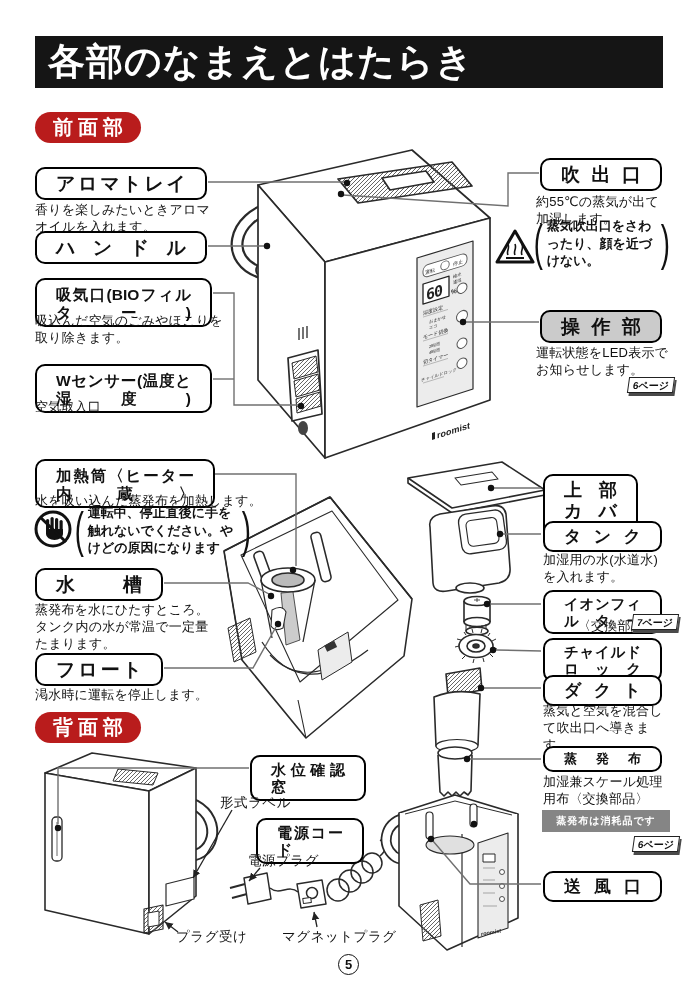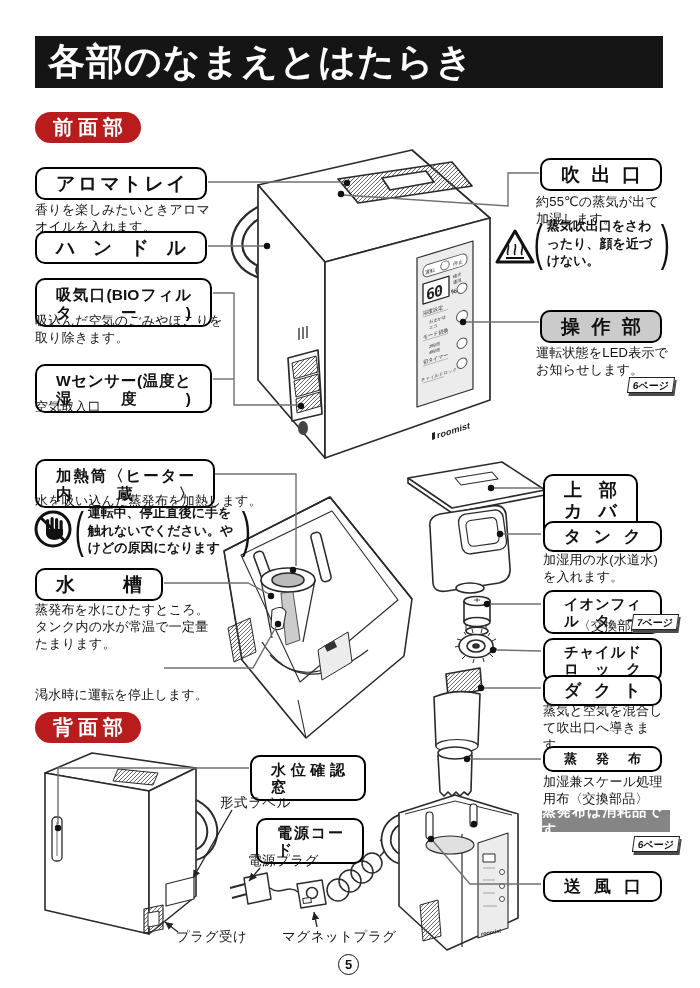--- a/index.html
+++ b/index.html
@@ -16,21 +16,21 @@
   .lbl{box-sizing:border-box;background:#fff;border:2.5px solid #000;border-radius:10px;
        font-weight:bold;text-align:justify;text-align-last:justify;text-justify:inter-character;
        padding:4px 19px 3px;line-height:1.15;overflow:hidden;}
   .desc{font-size:13px;line-height:1.32;letter-spacing:0.2px;}
   .plain{font-size:13.5px;letter-spacing:0.5px;}
   .caution{display:flex;align-items:center;}
   .bigparen{font-size:50px;line-height:1;font-weight:normal;transform:scaleX(.55);color:#111;flex:none;}
   .cauttext{font-size:13px;line-height:1.35;font-weight:bold;letter-spacing:0;}
   .pgref{box-sizing:border-box;border:1.6px solid #222;background:#fff;font-size:10px;font-weight:bold;
          padding:1px 4px 0;transform:skewX(-8deg);box-shadow:2px 3px 0 0 #4a4a4a;line-height:1.3;}
-  .consume{background:#858585;color:#fff;font-weight:bold;font-size:14px;display:flex;
+  .consume{background:#858585;color:#fff;font-weight:bold;font-size:10px;display:flex;
            align-items:center;justify-content:center;letter-spacing:1px;}
   .pagenum{box-sizing:border-box;width:21px;height:21px;border:1.6px solid #111;border-radius:50%;
            font-size:13px;font-weight:bold;display:flex;align-items:center;justify-content:center;}
 </style>
 </head>
 <body>
 
 <div class="page">
 
 <svg id="art" width="700" height="988" viewBox="0 0 700 988">
@@ -288,20 +288,21 @@
 </svg>
 <div class="abs ui caution" style="left:71px;top:504px;">
   <span class="bigparen">(</span>
   <div class="cauttext" style="width:150px;">運転中、停止直後に手を触れないでください。やけどの原因になります</div>
   <span class="bigparen">)</span>
 </div>
 
 <div class="abs ui lbl" style="left:35px;top:568px;width:128px;font-size:19px;">水槽</div>
 <div class="abs ui desc" style="left:35px;top:601px;width:186px;">蒸発布を水にひたすところ。タンク内の水が常温で一定量たまります。</div>
 
+<div class="abs ui lbl" style="left:35px;top:653px;width:128px;font-size:19px;">フロート</div>
 <div class="abs ui desc" style="left:35px;top:686px;width:186px;">渇水時に運転を停止します。</div>
 
 <div class="abs ui lbl" style="left:543px;top:474px;width:95px;font-size:18px;">上部カバー</div>
 
 <div class="abs ui lbl" style="left:543px;top:521px;width:119px;font-size:17px;">タンク</div>
 <div class="abs ui desc" style="left:543px;top:551px;width:128px;">加湿用の水(水道水)を入れます。</div>
 
 <div class="abs ui lbl" style="left:543px;top:590px;width:119px;font-size:14.5px;">イオンフィルター</div>
 <div class="abs ui desc" style="left:569px;top:617px;width:88px;text-align:right;">〈交換部品〉</div>
 <div class="abs ui pgref" style="left:632px;top:614px;">7ページ</div>

